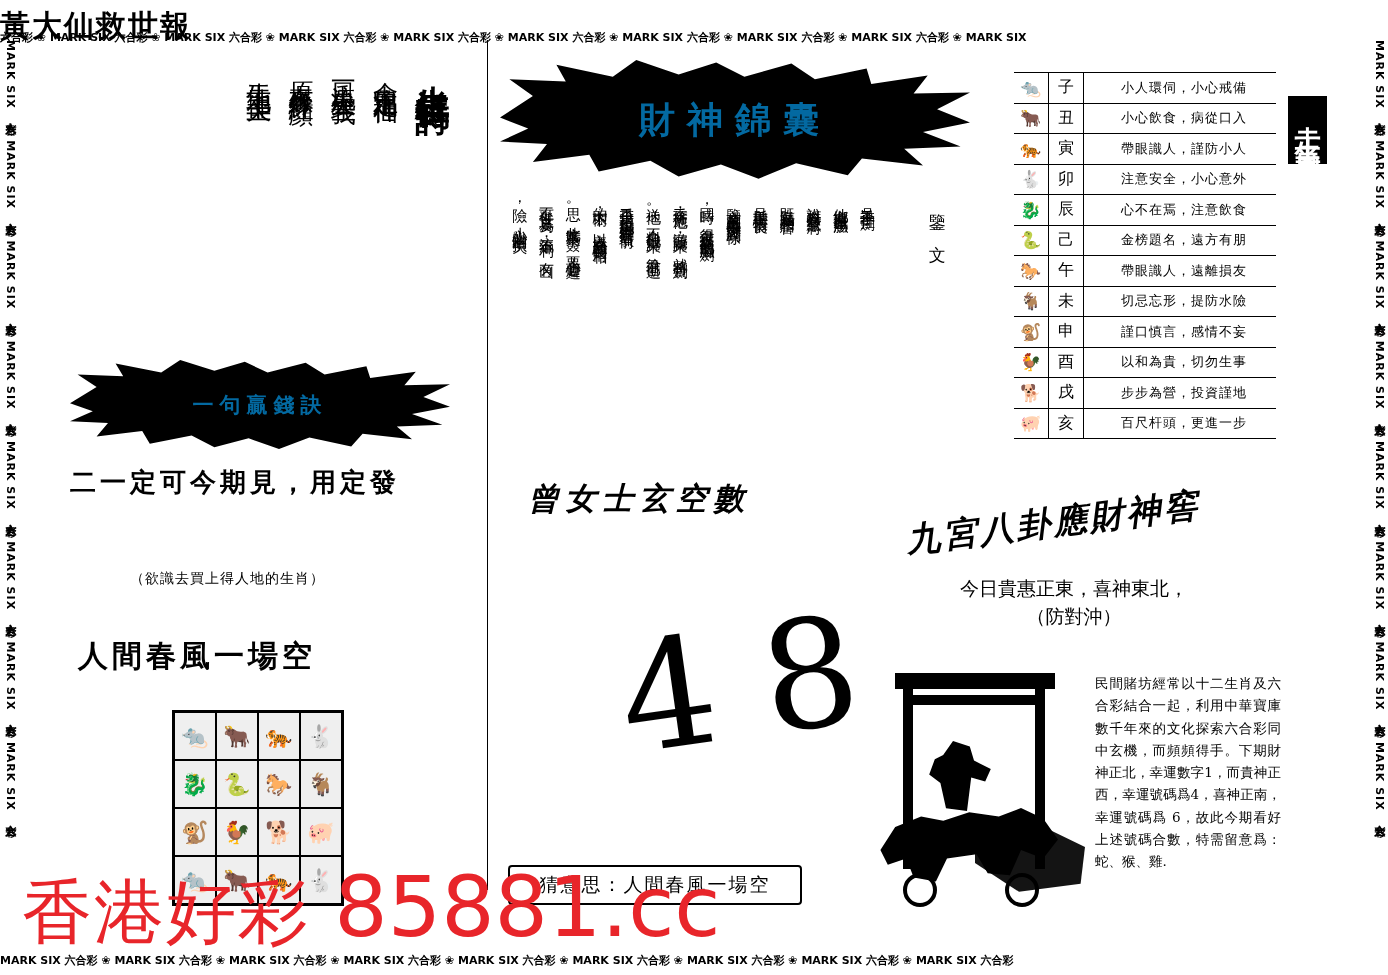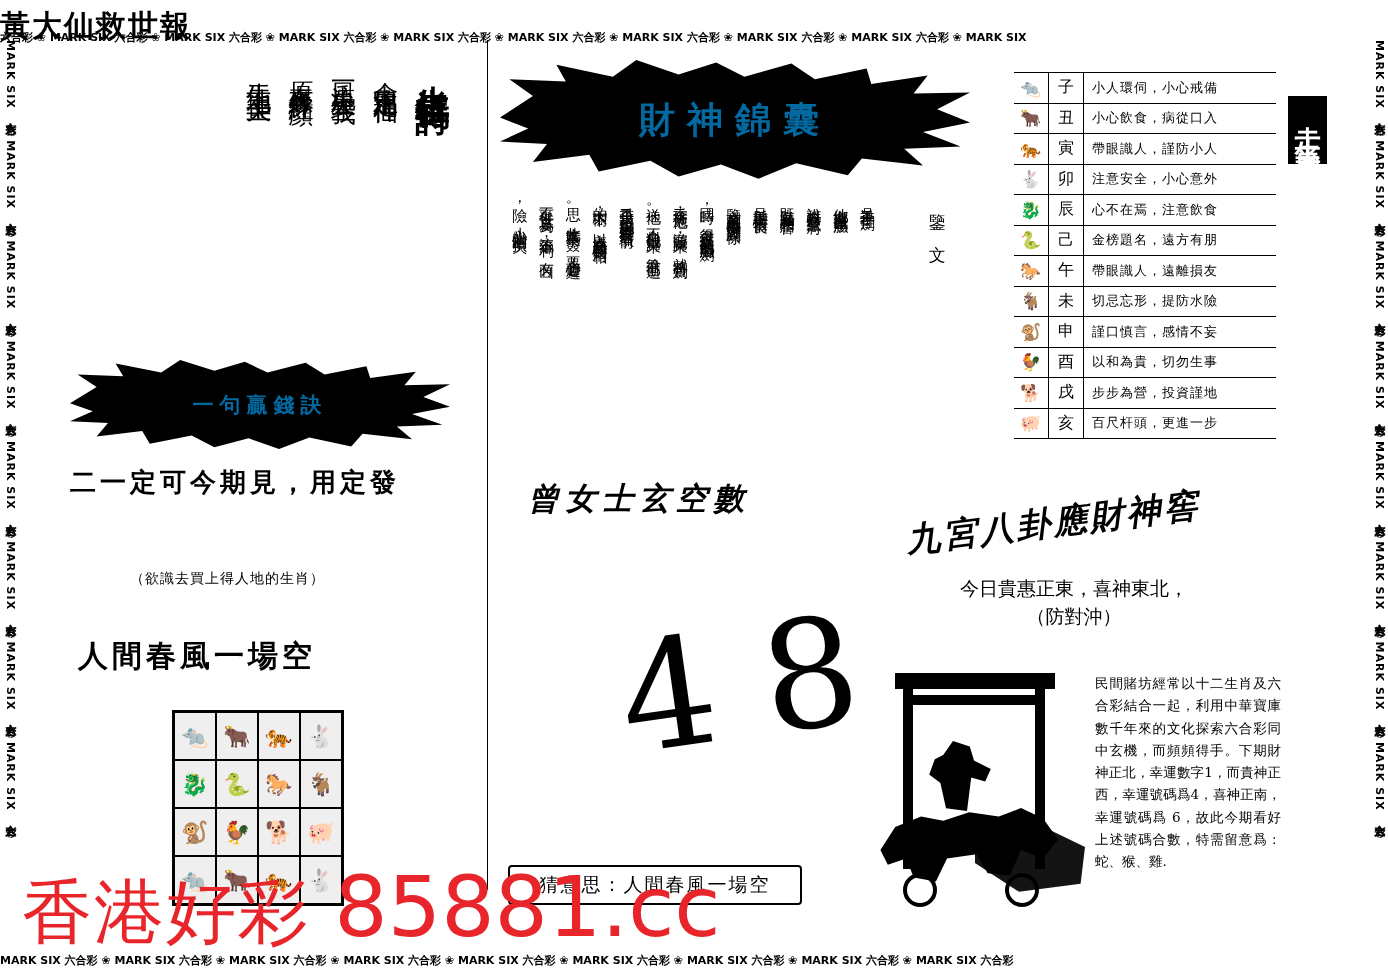--- a/index.html
+++ b/index.html
@@ -163,20 +163,21 @@
   }
   .z-name{
     width:34px;text-align:center;font-size:16px;
     font-family:"DejaVu Serif","Liberation Serif",serif;
     border-right:1px solid #000;height:100%;
     display:flex;align-items:center;justify-content:center;
   }
   .z-text{
     flex:1;font-size:13px;padding-left:8px;letter-spacing:1px;
     font-family:"DejaVu Serif","Liberation Serif",serif;
+    text-align:center;
   }
   .zodiac-vtitle{
     position:absolute;top:96px;left:1288px;
     background:#000;color:#fff;
     padding:10px 6px;
     font-size:26px;letter-spacing:6px;font-weight:bold;
   }
 
   .bagua-title{
     position:absolute;top:500px;left:905px;

